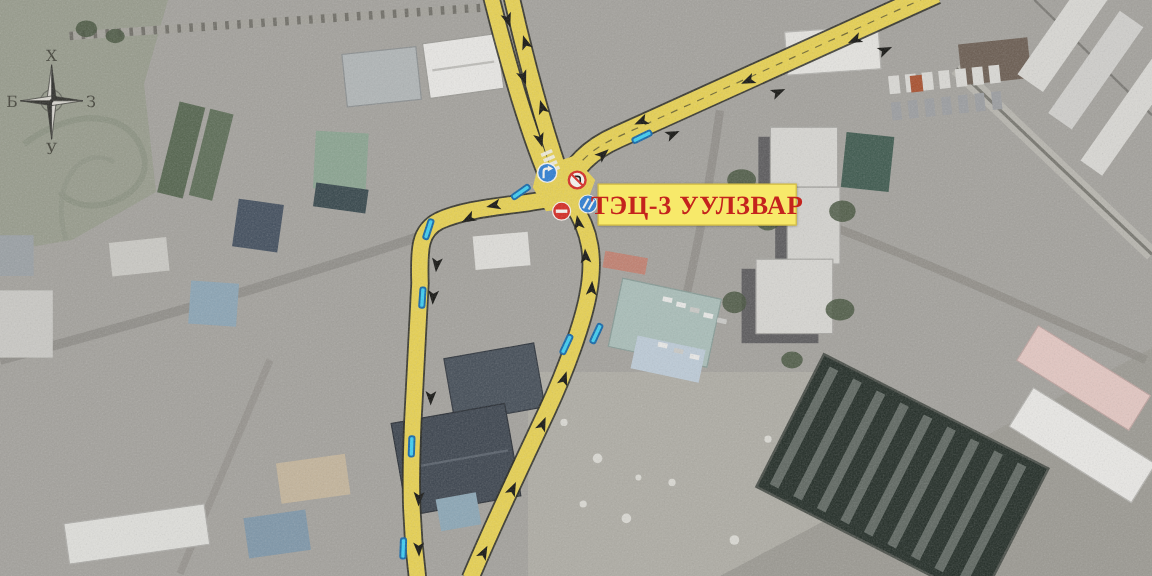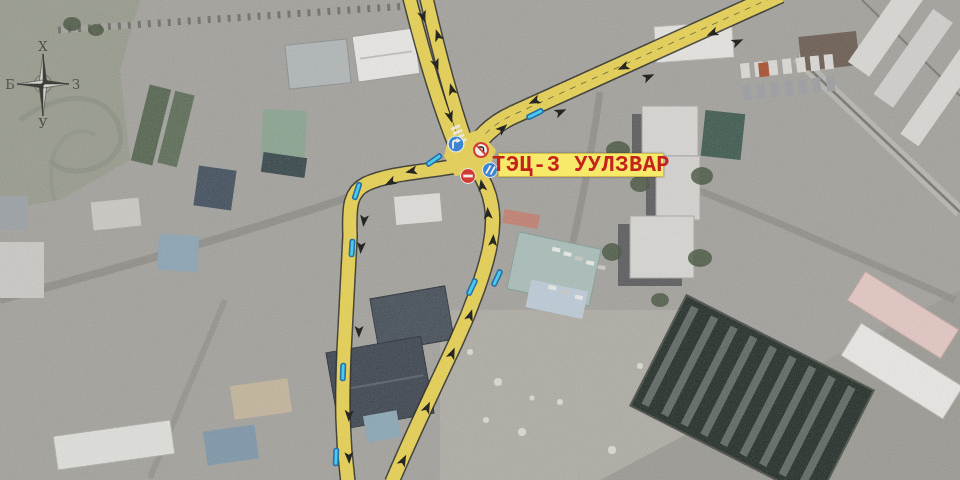--- a/index.html
+++ b/index.html
@@ -2,23 +2,23 @@
 <html><head>
 <meta charset="utf-8">
 <style>
   html,body{margin:0;padding:0;background:#222;}
   .viewport{
     position:relative;width:960px;height:480px;overflow:hidden;
     font-family:"Liberation Sans",sans-serif;background:#a3a19c;
   }
   .map-svg{position:absolute;left:0;top:0;width:960px;height:480px;display:block;}
   .junction-label{
-    position:absolute;left:498px;top:153px;width:166px;height:24px;
+    position:absolute;left:498px;top:153px;width:166px;height:35px;
     display:flex;align-items:center;justify-content:center;
-    font-family:Liberation Mono, monospace;
+    font-family:Liberation Serif, serif;
     font-weight:bold;font-size:22px;letter-spacing:.5px;
     box-sizing:border-box;border:1px solid rgba(180,150,40,.55);
     box-shadow:0 0 2px rgba(0,0,0,.35);
     white-space:nowrap;
   }
   text.compass-letter{
     font-family:"DejaVu Serif","Liberation Serif",serif;
     font-size:13px;fill:#3a3a31;opacity:.9;
   }
 </style>

